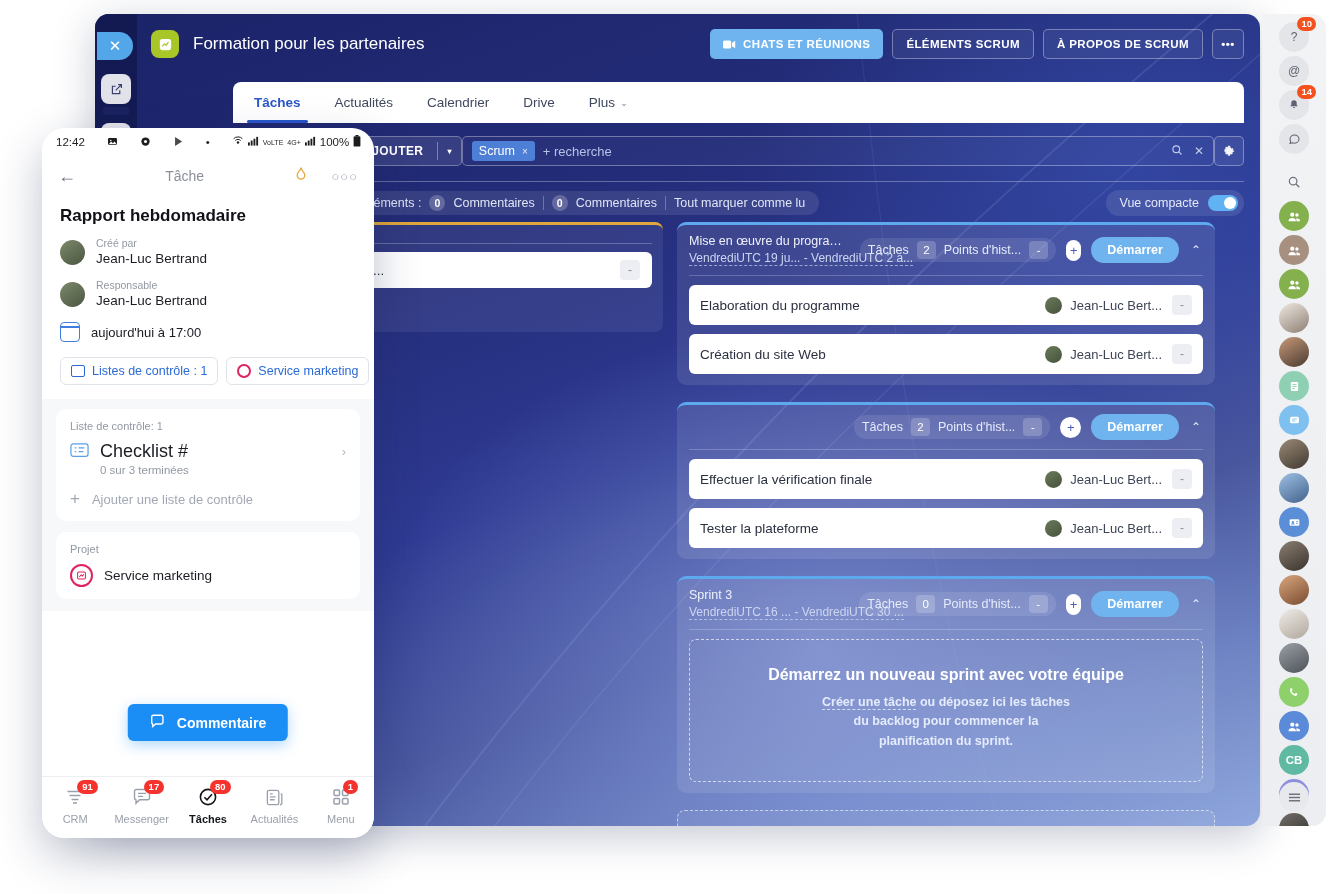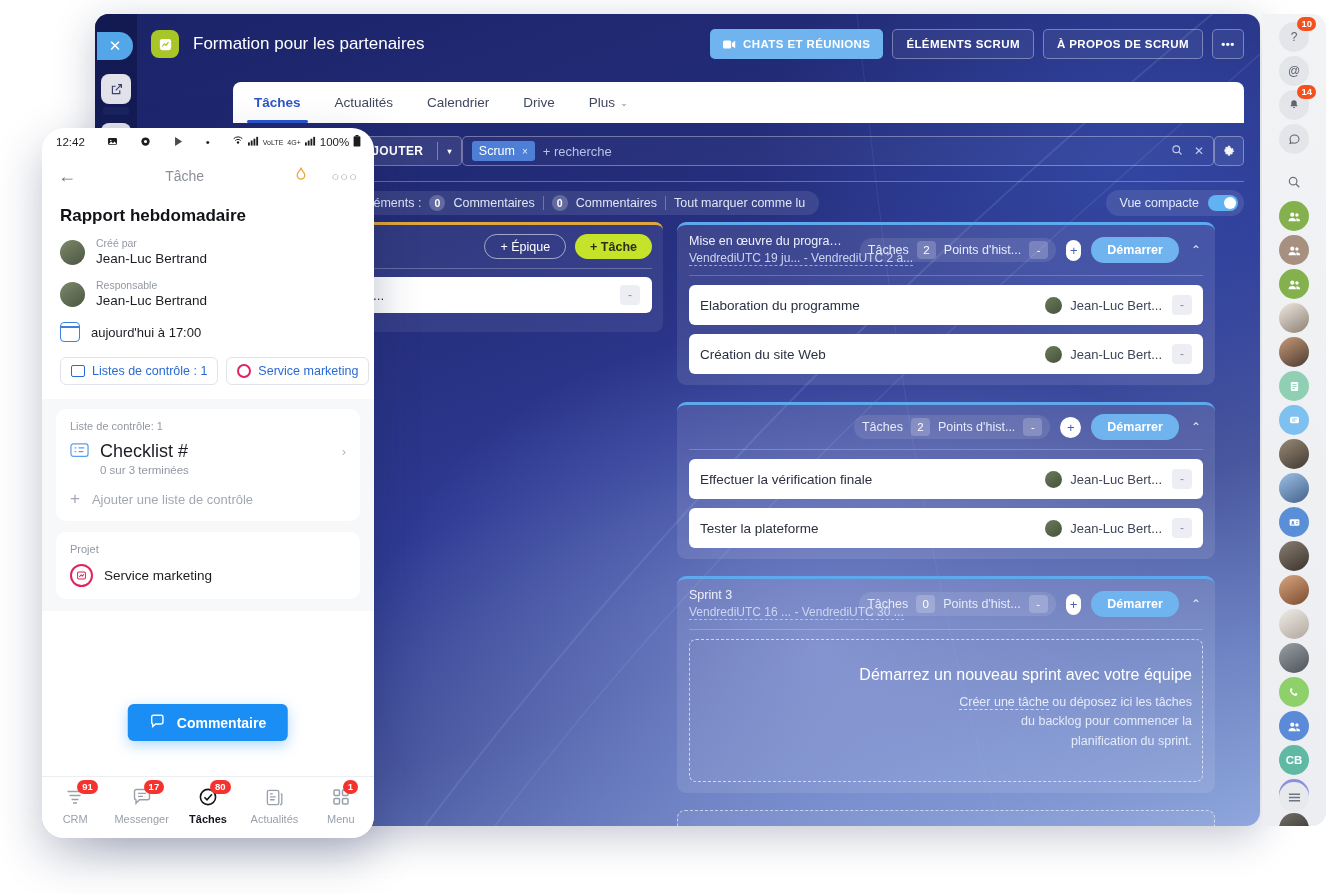--- a/index.html
+++ b/index.html
@@ -108,21 +108,21 @@
   .plus{width:21px;height:21px;border-radius:11px;background:#fff;color:#4860b8;display:flex;align-items:center;justify-content:center;font-size:13px;}
   .start{height:26px;border-radius:13px;background:#6fb4ef;color:#fff;font-size:12.5px;font-weight:bold;
     display:flex;align-items:center;padding:0 16px;white-space:nowrap;}
   .caret{color:#e2e8fb;font-size:12px;padding:0 2px;}
   .sp-div{height:1px;background:rgba(255,255,255,.22);margin:9px 0 9px;}
   .task{height:40px;background:#fff;border-radius:6px;display:flex;align-items:center;padding:0 11px;color:#2b3040;
     font-size:13.5px;margin-bottom:9px;}
   .task:last-child{margin-bottom:0;}
   .assignee{margin-left:auto;display:flex;align-items:center;gap:8px;color:#3e4556;font-size:13px;white-space:nowrap;}
   .av{width:17px;height:17px;border-radius:9px;background:linear-gradient(145deg,#6b7a5a,#46523c);flex:0 0 auto;}
-  .dropzone{border:1.5px dashed rgba(255,255,255,.65);border-radius:7px;padding:26px 10px 30px;text-align:right;}
+  .dropzone{border:1.5px dashed rgba(255,255,255,.65);border-radius:7px;padding:26px 10px 30px;text-align:center;font-weight:bold;}
   .dz-title{color:#fff;font-size:16px;margin-bottom:9px;}
   .dz-sub{color:#e4ebfb;font-size:12.5px;line-height:1.55;}
   .dz-sub .u{border-bottom:1px dashed rgba(235,240,255,.8);}
   .newsprint{border:1.5px dashed rgba(255,255,255,.6);border-radius:8px;height:48px;display:flex;align-items:center;
     justify-content:center;color:#eef2ff;font-size:13.5px;background:rgba(255,255,255,.06);}
 
   
   .rsidebar{position:absolute;left:1262px;top:14px;width:64px;height:812px;
     background:linear-gradient(180deg,#f2f3f5,#eceef1);border-radius:0 14px 14px 0;
     display:flex;flex-direction:column;align-items:center;padding-top:8px;overflow:hidden;}
@@ -311,28 +311,20 @@
         <span class="vsep"></span>
         <span>Tout marquer comme lu</span>
       </div>
       <div class="compact">
         <span>Vue compacte</span>
         <span class="toggle"></span>
       </div>
     </div>
 
     <div class="backlog">
-      <div class="bl-head">
-        <div class="bp bp-epic">
-          <span>+ Épique</span>
-        </div>
-        <div class="bp bp-task">
-          <span>+ Tâche</span>
-        </div>
-      </div>
       <div class="bl-div"></div>
       <div class="bl-card">
         <span>rmateurs » en étroit...</span>
         <span class="dash">-</span>
       </div>
     </div>
 
     <div class="sprints">
 
       <div class="sprint">

